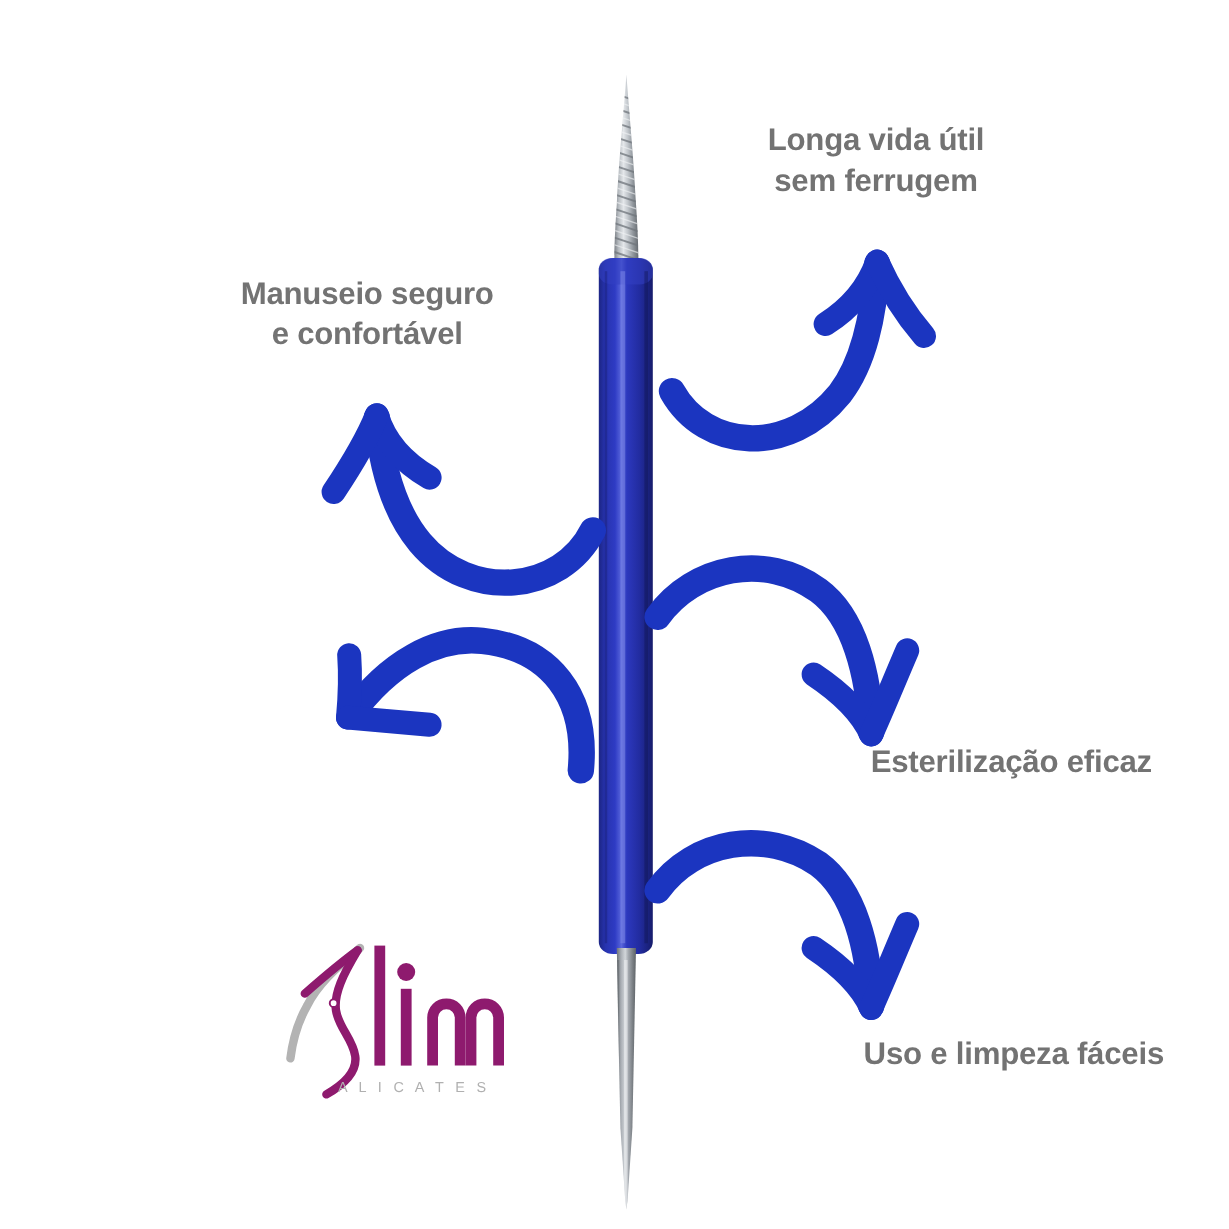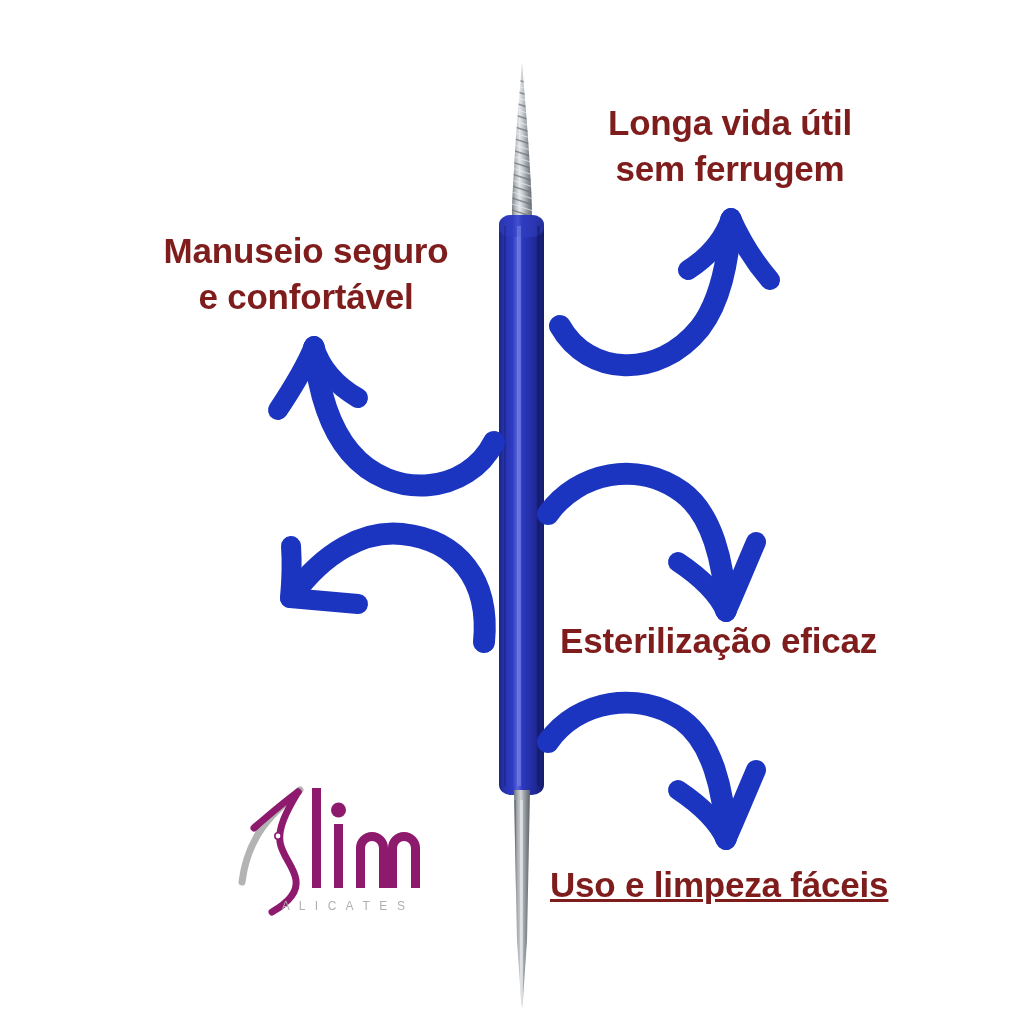--- a/index.html
+++ b/index.html
@@ -14,37 +14,37 @@
     position: relative;
     width: 1024px;
     height: 1024px;
     background: #ffffff;
     overflow: hidden;
   }
 
   
   .callout {
     position: absolute;
-    color: #7f1d1d;
+    color: #737373;
     font-family: "Liberation Sans", sans-serif;
     font-weight: bold;
-    font-size: 35px;
+    font-size: 26px;
     line-height: 1.30;
     letter-spacing: -0.2px;
     white-space: pre-line;
     margin: 0;
   }
   .callout.center { text-align: center; }
-  .callout.left   { text-align: left; }
+  .callout.left   { text-align: right; }
 
   #label-longa-vida   { left: 520px; top: 100px;  width: 420px; }
   #label-manuseio     { left: 116px; top: 228px;  width: 380px; }
   #label-custo        { left: 100px; top: 655px;  width: 420px; }
   #label-esteril      { left: 560px; top: 618px;  width: 400px; }
-  #label-uso-limpeza  { left: 550px; top: 862px;  width: 420px; text-decoration: underline; }
+  #label-uso-limpeza  { left: 550px; top: 862px;  width: 420px; }
 
   
   .arrow-svg {
     position: absolute;
     overflow: visible;
     pointer-events: none;
   }
   #arrow-longa-vida  { left: 548px; top: 208px; width: 236px; height: 186px; }
   #arrow-manuseio    { left: 262px; top: 336px; width: 248px; height: 176px; }
   #arrow-custo       { left: 262px; top: 516px; width: 256px; height: 136px; }

